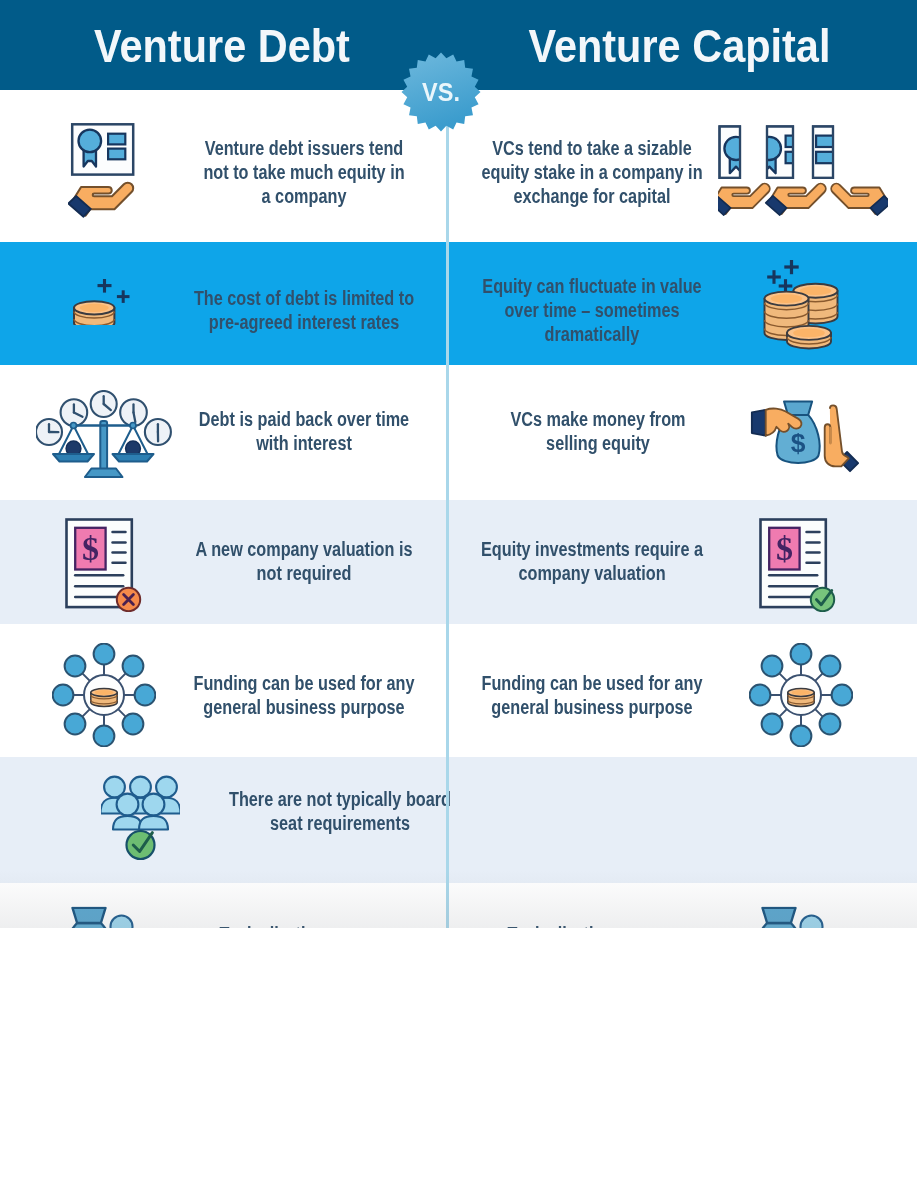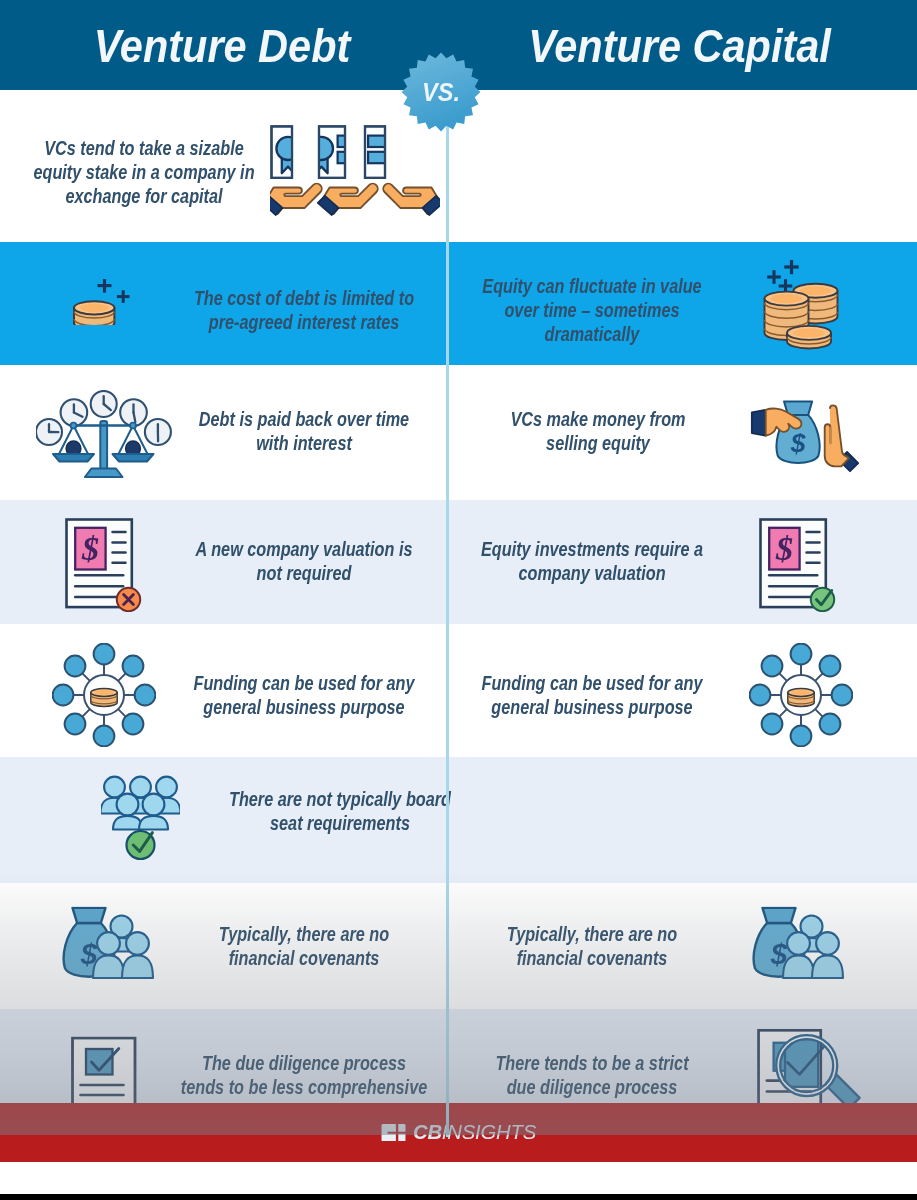--- a/index.html
+++ b/index.html
@@ -1,18 +1,18 @@
 <!DOCTYPE html>
 <html><head>
 <meta charset="utf-8">
 <style>
   html,body{margin:0;padding:0;}
   body{width:917px;height:1200px;overflow:hidden;background:#fff;
        font-family:"Liberation Sans",sans-serif;}
-  .page{position:relative;width:917px;height:1200px;overflow:hidden;background:#fff;font-style:italic;}
+  .page{position:relative;width:917px;height:928px;overflow:hidden;background:#fff;}
 
   
   .header{position:absolute;left:0;top:0;width:917px;height:90px;background:#015b89;}
   .header .ttl{position:absolute;top:0;height:90px;line-height:92px;color:#f3f7fa;
      font-weight:bold;font-size:46.5px;letter-spacing:0px;text-align:center;
      transform:scaleX(0.892);transform-origin:center center;white-space:nowrap;}
   .ttlL{left:-2px;width:448px;}
   .ttlR{left:445px;width:469px;}
 
   
@@ -80,20 +80,40 @@
       </linearGradient>
         </defs>
       <polygon id="vsstar" fill="url(#vsg)" points="44.00,4.50 49.35,10.22 56.21,6.43 59.53,13.53 67.22,12.04 68.18,19.82 75.96,20.78 74.47,28.47 81.57,31.79 77.78,38.65 83.50,44.00 77.78,49.35 81.57,56.21 74.47,59.53 75.96,67.22 68.18,68.18 67.22,75.96 59.53,74.47 56.21,81.57 49.35,77.78 44.00,83.50 38.65,77.78 31.79,81.57 28.47,74.47 20.78,75.96 19.82,68.18 12.04,67.22 13.53,59.53 6.43,56.21 10.22,49.35 4.50,44.00 10.22,38.65 6.43,31.79 13.53,28.47 12.04,20.78 19.82,19.82 20.78,12.04 28.47,13.53 31.79,6.43 38.65,10.22"></polygon>
     </svg>
     <div class="vstxt">VS.</div>
   </div>
 
   <div class="divider"></div>
   <div class="rows" id="rows">
       <div class="row" style="height: 152px; --off: 6px; --ioffL: 7px; --ioffR: 9px; --lx: 0px; --rx: -2px; background: rgb(255, 255, 255);">
+        <div class="half halfL">
+          <div class="ic">
+            <svg width="72" height="100" viewBox="0 0 72 100">
+              <g>
+                <rect x="4.2" y="1.3" width="61" height="50.3" fill="#fcfdfe" stroke="#2b4666" stroke-width="2.5"></rect>
+                <path d="M15.6 26.5 L15.6 43.5 L19.8 38.0 L23.8 38.0 L28.0 43.5 L28.0 26.5 Z" fill="#55aedb" stroke="#17365e" stroke-width="2.3" stroke-linejoin="round"></path>
+                <circle cx="21.8" cy="17.9" r="11.3" fill="#55aedb" stroke="#17365e" stroke-width="2.3"></circle>
+                <rect x="40.1" y="10.7" width="17.2" height="10.7" fill="#55aedb" stroke="#17365e" stroke-width="2.2"></rect>
+                <rect x="40.1" y="25.6" width="17.2" height="10.7" fill="#55aedb" stroke="#17365e" stroke-width="2.2"></rect>
+              </g>
+              <g transform="translate(-0.5,58) scale(0.93)">
+                <path d="M14.6 6.4 L43.8 6.4 C48.6 6.4 48.9 13.5 44.1 13.5 L28.6 13.5 C26.6 13.5 26.6 16.4 28.6 16.4 L47.8 16.4 L60.6 3.6 C62.9 1.3 66.6 1.3 68.9 3.6 C71.2 5.9 71.2 9.6 68.9 11.9 L50.5 30.3 L24.6 30.3 L19.4 37.2 L4.8 22.4 Z" fill="#f8ad61" stroke="#74502c" stroke-width="2.2" stroke-linejoin="round" stroke-linecap="round"></path>
+                <path d="M9.2 16.2 L0.9 24.2 L17.2 38.4 L25.0 30.0 Z" fill="#18396d" stroke="#132c52" stroke-width="2.0" stroke-linejoin="round"></path>
+              </g>
+            </svg>
+          </div>
+          <div class="tx">Venture debt issuers tend
+not to take much equity in
+a company</div>
+        </div>
         <div class="half halfR">
           <div class="tx">VCs tend to take a sizable
 equity stake in a company in
 exchange for capital</div>
           <div class="ic">
             <svg width="170" height="100" viewBox="0 0 170 100">
               <defs>
                 <clipPath id="cw0">
                   <rect x="1.5" y="1.4" width="20.5" height="51.5"></rect>
                 </clipPath>

